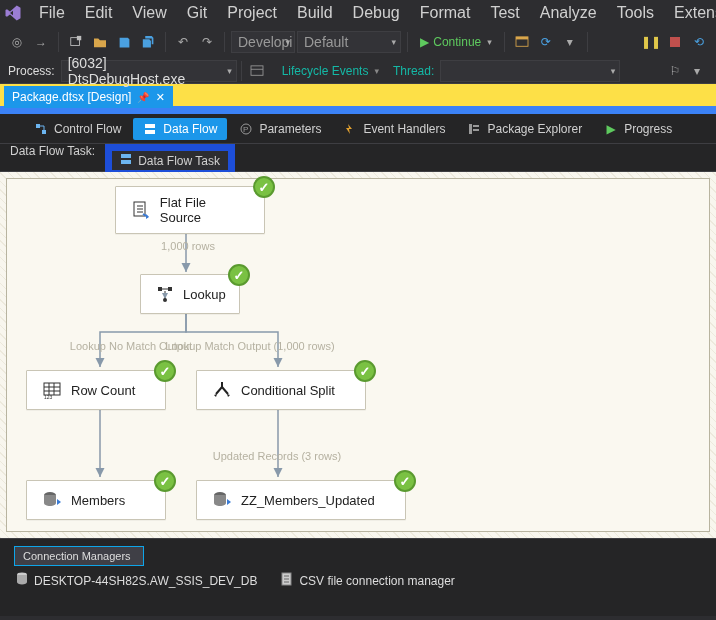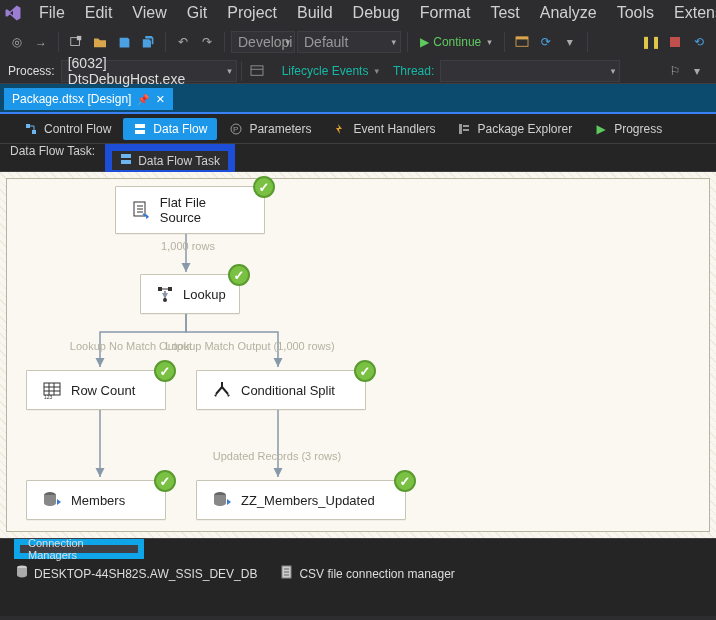--- a/index.html
+++ b/index.html
@@ -68,36 +68,36 @@
   }
   .tb-text { color:#14b8a6; padding:0 6px; font-size:12px;margin-left:8px;}
   .greenplay { color:#5ec95e;}
   
   .processbar {
     display:flex; align-items:center; height:26px;
     background:#2d2d30; padding:0 8px; border-bottom:1px solid #3e3e42;
   }
   
   .doc-tabstrip {
-    display:flex; align-items:flex-start; height:30px;
-    background:#0c4a6e; padding: 4px 0 0 4px;
-    border-bottom: 2px solid #3b82f6;
+    display:flex; align-items:center; height:30px;
+    background:#fde047; padding: 4px 0 0 4px;
+    border-bottom: 8px solid #3b82f6;
   }
   .doc-tab {
     background:#1c97ea; color:#fff;
     height:22px; padding:0 8px; display:flex; align-items:center;
     font-size:12px; gap:6px;
   }
   .doc-tab .pin { font-size:10px;}
   .doc-tab .close{ font-size:11px;}
   
   .designer-tabs {
     display:flex; align-items:center; height:30px;
     background:#252526; border-bottom:1px solid #3e3e42;
-    padding:0 14px; gap:2px;
+    padding:0 24px; gap:2px;
   }
   .dtab {
     display:flex; align-items:center; gap:6px;
     padding:4px 10px; color:#d0d0d0; font-size:12px;
   }
   .dtab.active { background:#1c97ea; color:#fff; border-radius:2px;}
   .dtab .ico { width:14px;height:14px; display:flex;align-items:center;justify-content:center;}
   
   .dft-row{
     display:flex;align-items:flex-start;height:28px;
@@ -146,23 +146,23 @@
   }
   
   .conn-panel{
     background:#252526;
     border-top:1px solid #3e3e42;
     height:78px;
   }
   .conn-header{
     display:flex;align-items:center;height:20px;
     background:#3f3f46;color:#ddd;
-    border:6px solid #0ea5e9;
+    border:1px solid #0ea5e9;
     width:130px;
-    font-size:11px;padding:0 8px;margin:0 0 0 14px;
+    font-size:11px;padding:0 8px;margin:7px 0 0 14px;
   }
   .conn-body{
     padding:6px 16px;display:flex;gap:24px;align-items:center;color:#ddd;font-size:12px;
   }
   .conn-item{display:flex;align-items:center;gap:6px;justify-content:center;}
   .square-stop{width:10px;height:10px;background:#c0504d;}
 </style>
 </head>
 <body>
 

